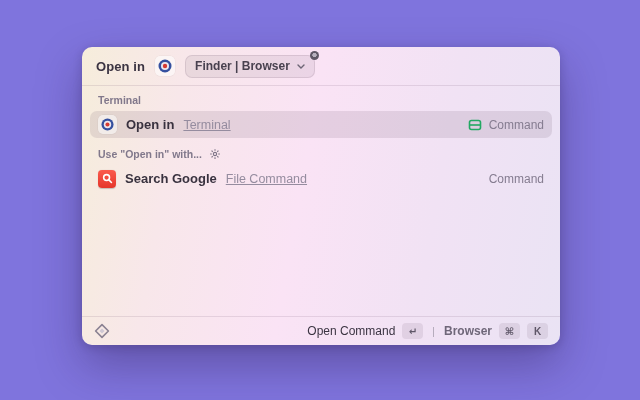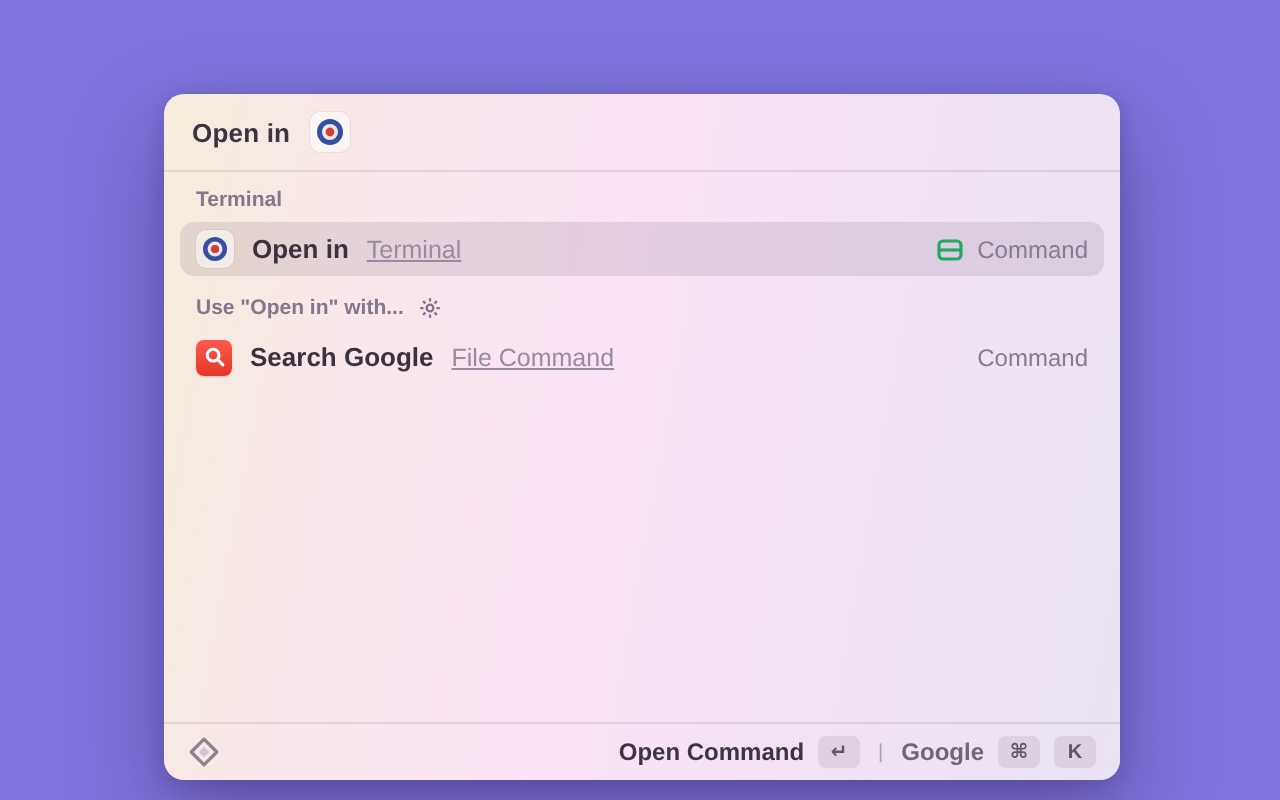--- a/index.html
+++ b/index.html
@@ -12,21 +12,21 @@
     position:absolute;inset:0;
     background-color:#7f74dd;
     background-image:
       radial-gradient(ellipse 55% 75% at 6% 0%,   rgba(245,213,77,.97), rgba(245,213,77,0) 70%),
       radial-gradient(ellipse 50% 65% at 0% 55%,  rgba(243,158,100,.92), rgba(243,158,100,0) 70%),
       radial-gradient(ellipse 65% 75% at 16% 108%,rgba(240,98,177,.95), rgba(240,98,177,0) 72%),
       radial-gradient(ellipse 80% 95% at 108% 108%,rgba(80,76,214,.95), rgba(80,76,214,0) 72%),
       linear-gradient(100deg,#efae62 0%,#c армаa 0,#c98ac9 45%,#6b7ae4 100%);
   }
   .window{
-    position:absolute;left:82px;top:47px;width:478px;height:343px;
+    position:absolute;left:82px;top:47px;width:478px;height:298px;
     border-radius:10px;
     background:linear-gradient(100deg,#f6eddb 0%,#f8e7ea 20%,#fae3f5 46%,#f1e2f4 72%,#eae3f4 100%);
     box-shadow:0 20px 45px rgba(40,20,70,.35),0 2px 10px rgba(20,10,40,.18);
     display:flex;flex-direction:column;
   }
   .hdr{
     height:38px;flex:0 0 38px;display:flex;align-items:center;gap:10px;
     padding:0 14px;border-bottom:1px solid rgba(90,60,90,.13);
   }
   .hdr-title{font-size:13px;font-weight:700;color:#3b3442;letter-spacing:.1px;}
@@ -58,21 +58,21 @@
   .row-title{font-weight:700;color:#39323f;white-space:nowrap;}
   .row-sub{color:#958c9f;font-size:12.5px;white-space:nowrap;text-decoration:underline;}
   .row-acc{margin-left:auto;display:flex;align-items:flex-start;gap:7px;color:#857c90;font-size:12px;padding-left:30px;}
   .icon18{width:18px;height:18px;border-radius:4px;display:flex;align-items:center;justify-content:center;flex:0 0 auto;}
   .icon-files{background:linear-gradient(180deg,#fb5a4d,#e5362b);box-shadow:0 .5px 1px rgba(0,0,0,.2);}
   .ftr{
     height:28px;flex:0 0 28px;margin-top:auto;display:flex;align-items:center;
     padding:0 12px;border-top:1px solid rgba(90,60,90,.13);
   }
   .ftr-right{margin-left:auto;display:flex;align-items:center;gap:7px;}
-  .act-primary{font-size:12px;font-weight:700;color:#3b3442;}
+  .act-primary{font-size:12px;font-weight:400;color:#3b3442;}
   .act-secondary{font-size:12px;font-weight:600;color:#6f6779;}
   .key{
     background:rgba(92,62,92,.11);border-radius:4px;height:16px;min-width:13px;
     padding:0 4px;display:flex;align-items:center;justify-content:center;
     font-size:10px;color:#5f5768;font-weight:600;
   }
   .vdiv{color:#aaa2b2;font-size:10px;padding:0 2px;}
 </style>
 </head>
 <body>
@@ -82,20 +82,29 @@
 <div class="window">
 
   <div class="hdr">
     <span class="hdr-title">Open in</span>
     <span class="chip">
       <svg width="14" height="14" viewBox="0 0 14 14">
         <circle cx="7" cy="7" r="6.5" fill="#35509f"></circle>
         <circle cx="7" cy="7" r="4" fill="#ece7ee"></circle>
         <circle cx="7" cy="7" r="2.2" fill="#d63a31"></circle>
       </svg>
+    </span>
+    <span class="pill">
+      <span>Finder | Browser</span>
+      <span class="chev">
+        <svg width="8" height="5" viewBox="0 0 8 5">
+            <path d="M1 1l3 3 3-3" fill="none" stroke="#6d6575" stroke-width="1.4" stroke-linecap="round"></path>
+          </svg>
+      </span>
+      <span class="pill-badge"></span>
     </span>
   </div>
 
   <div class="list">
 
     <div class="sec-label">
       <span>Terminal</span>
     </div>
 
     <div class="row sel">
@@ -146,19 +155,19 @@
 
   <div class="ftr">
     <svg width="16" height="16" viewBox="0 0 16 16">
       <path d="M8 1.6L14.4 8 8 14.4 1.6 8z" fill="none" stroke="#8b8292" stroke-width="1.6" stroke-linejoin="round"></path>
       <path d="M8 5.4L10.6 8 8 10.6 5.4 8z" fill="#cfc8d4"></path>
     </svg>
     <div class="ftr-right">
       <span class="act-primary">Open Command</span>
       <span class="key">↵</span>
       <span class="vdiv">|</span>
-      <span class="act-secondary">Google</span>
+      <span class="act-secondary">Browser</span>
       <span class="key">⌘</span>
       <span class="key">K</span>
     </div>
   </div>
 
 </div>
 
 </body></html>

